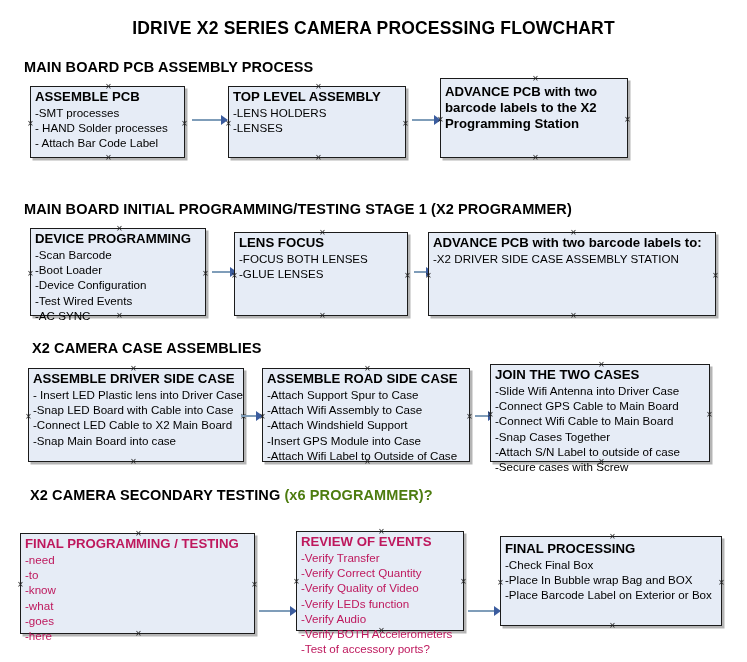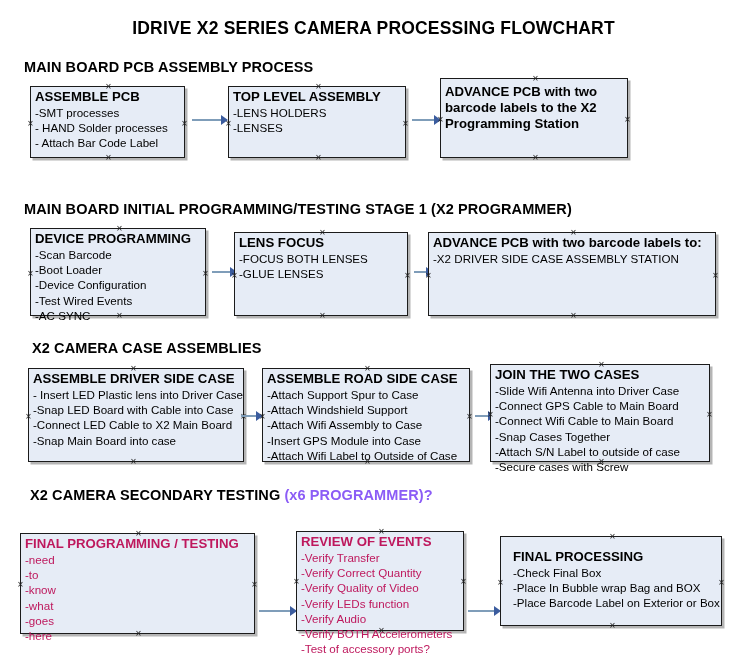--- a/index.html
+++ b/index.html
@@ -33,21 +33,21 @@
     white-space: nowrap;
   }
   .section-title {
     position: absolute;
     font-size: 14.5px;
     font-weight: bold;
     white-space: nowrap;
     letter-spacing: 0.1px;
   }
   .section-title .accent {
-    color: #8b5cf6;
+    color: #4d7c0f;
   }
   .pbox {
     position: absolute;
     background: #e6ecf6;
     border: 1.3px solid #1b1b1b;
     box-sizing: border-box;
     box-shadow: 2.5px 2.5px 0 rgba(120,120,120,0.55);
     overflow: visible;
   }
   .pbox .inner {
@@ -215,22 +215,22 @@
     <div class="xh" style="right:-5px; top:43px;"></div>
   </div>
 
   <div class="conn-line" style="left:241px; top:415px; width:20px;"></div>
   <div class="arrow-head" style="left:256px; top:411px;"></div>
 
   <div class="pbox" style="left:262px; top:368px; width:208px; height:94px;">
     <div class="inner">
       <div class="bhead">ASSEMBLE ROAD SIDE CASE</div>
       <div class="bline">-Attach Support Spur to Case</div>
+      <div class="bline">-Attach Wifi Assembly to Case</div>
       <div class="bline">-Attach Windshield Support</div>
-      <div class="bline">-Attach Wifi Assembly to Case</div>
       <div class="bline">-Insert GPS Module into Case</div>
       <div class="bline">-Attach Wifi Label to Outside of Case</div>
     </div>
     <div class="xh" style="left:100px; top:-5px;"></div>
     <div class="xh" style="left:100px; bottom:-5px;"></div>
     <div class="xh" style="left:-5px; top:43px;"></div>
     <div class="xh" style="right:-5px; top:43px;"></div>
   </div>
 
   <div class="conn-line" style="left:475px; top:415px; width:18px;"></div>
@@ -289,21 +289,21 @@
     <div class="xh" style="left:80px; top:-5px;"></div>
     <div class="xh" style="left:80px; bottom:-5px;"></div>
     <div class="xh" style="left:-5px; top:45px;"></div>
     <div class="xh" style="right:-5px; top:45px;"></div>
   </div>
 
   <div class="conn-line" style="left:468px; top:610px; width:30px;"></div>
   <div class="arrow-head" style="left:494px; top:606px;"></div>
 
   <div class="pbox" style="left:500px; top:536px; width:222px; height:90px;">
-    <div class="inner" style="top:12px;margin-left:8px;">
+    <div class="inner" style="top:4px;">
       <div class="bhead">FINAL PROCESSING</div>
       <div class="bline"> -Check Final Box</div>
       <div class="bline">-Place In Bubble wrap Bag and BOX</div>
       <div class="bline">-Place Barcode Label on Exterior or Box</div>
     </div>
     <div class="xh" style="left:107px; top:-5px;"></div>
     <div class="xh" style="left:107px; bottom:-5px;"></div>
     <div class="xh" style="left:-5px; top:41px;"></div>
     <div class="xh" style="right:-5px; top:41px;"></div>
   </div>

